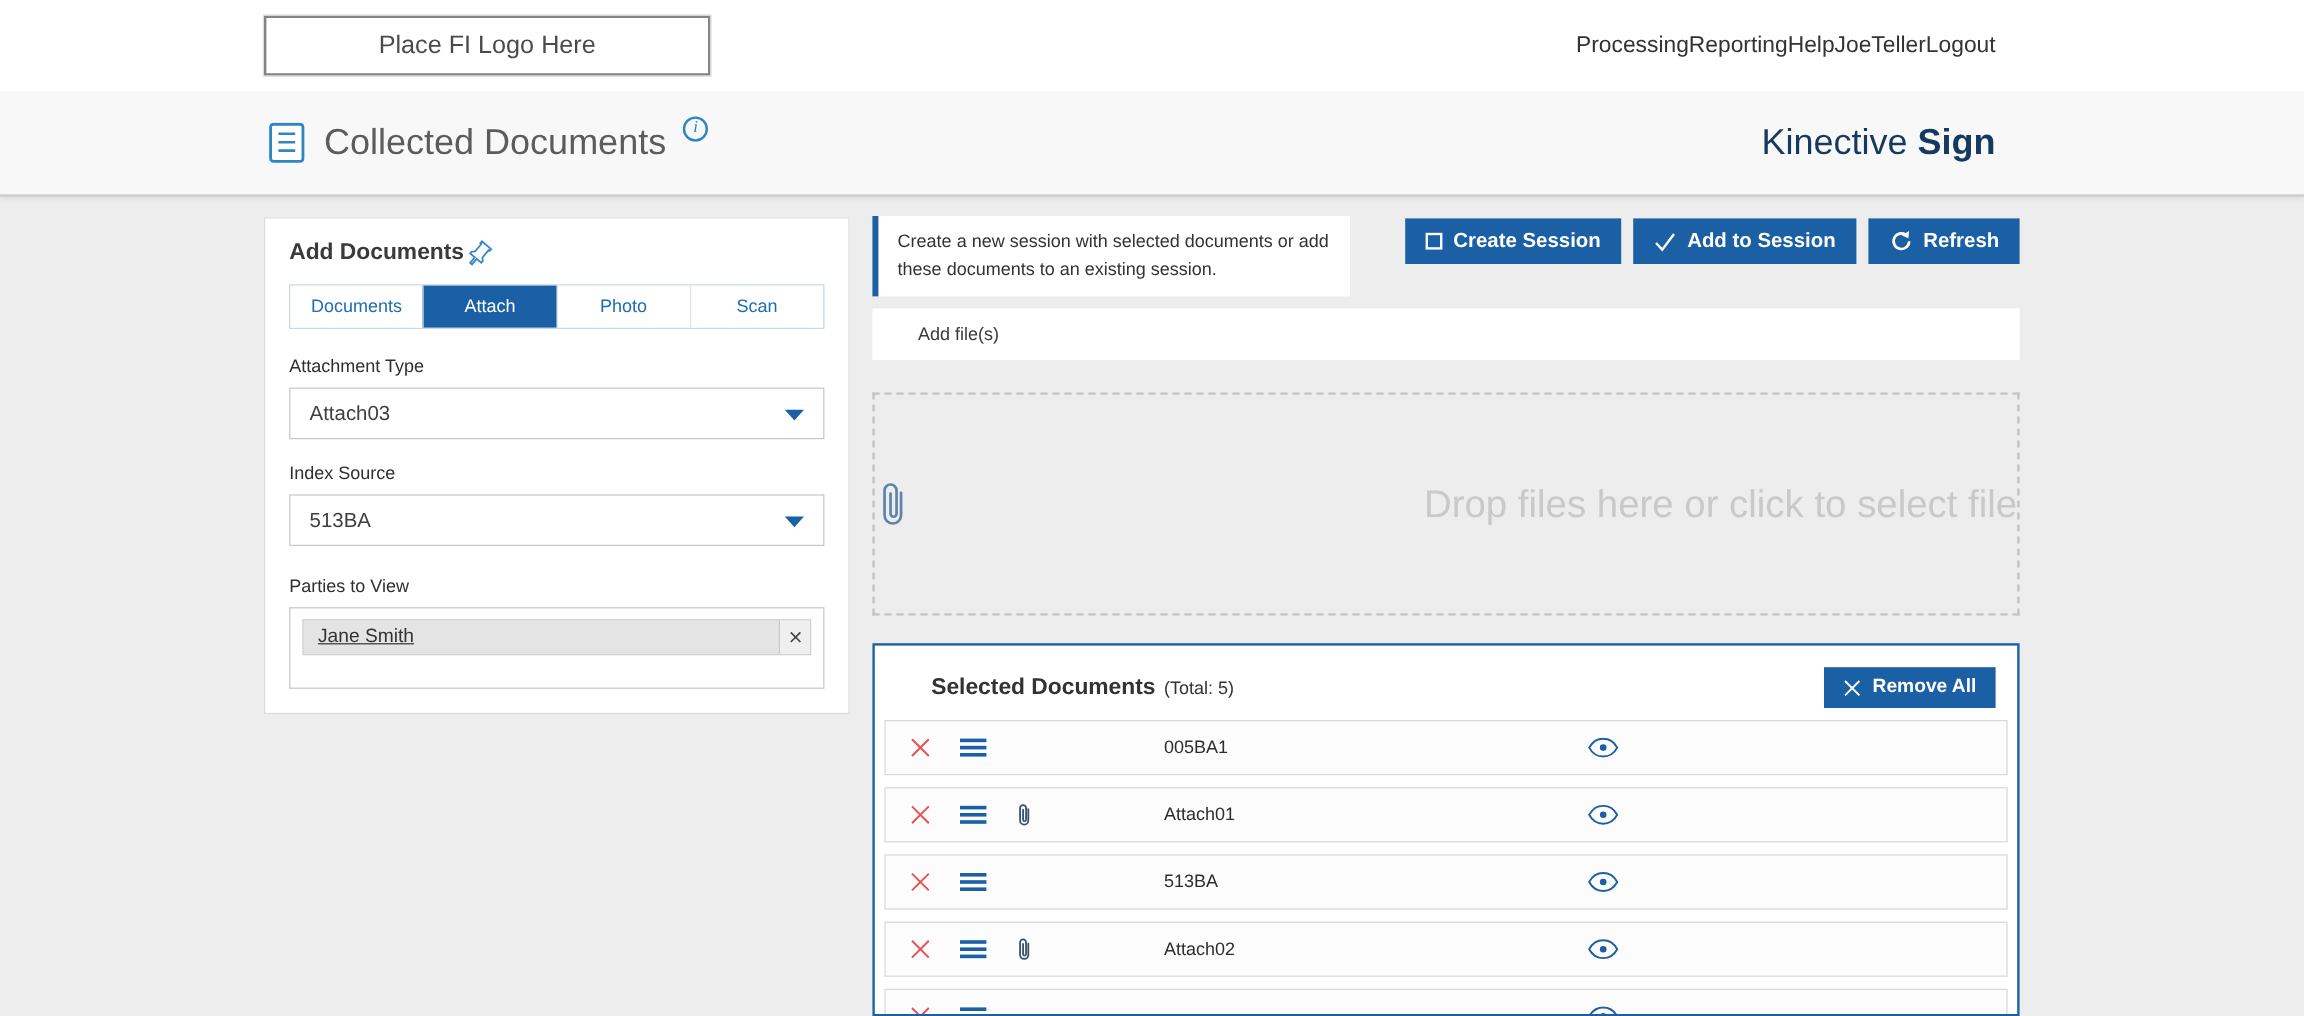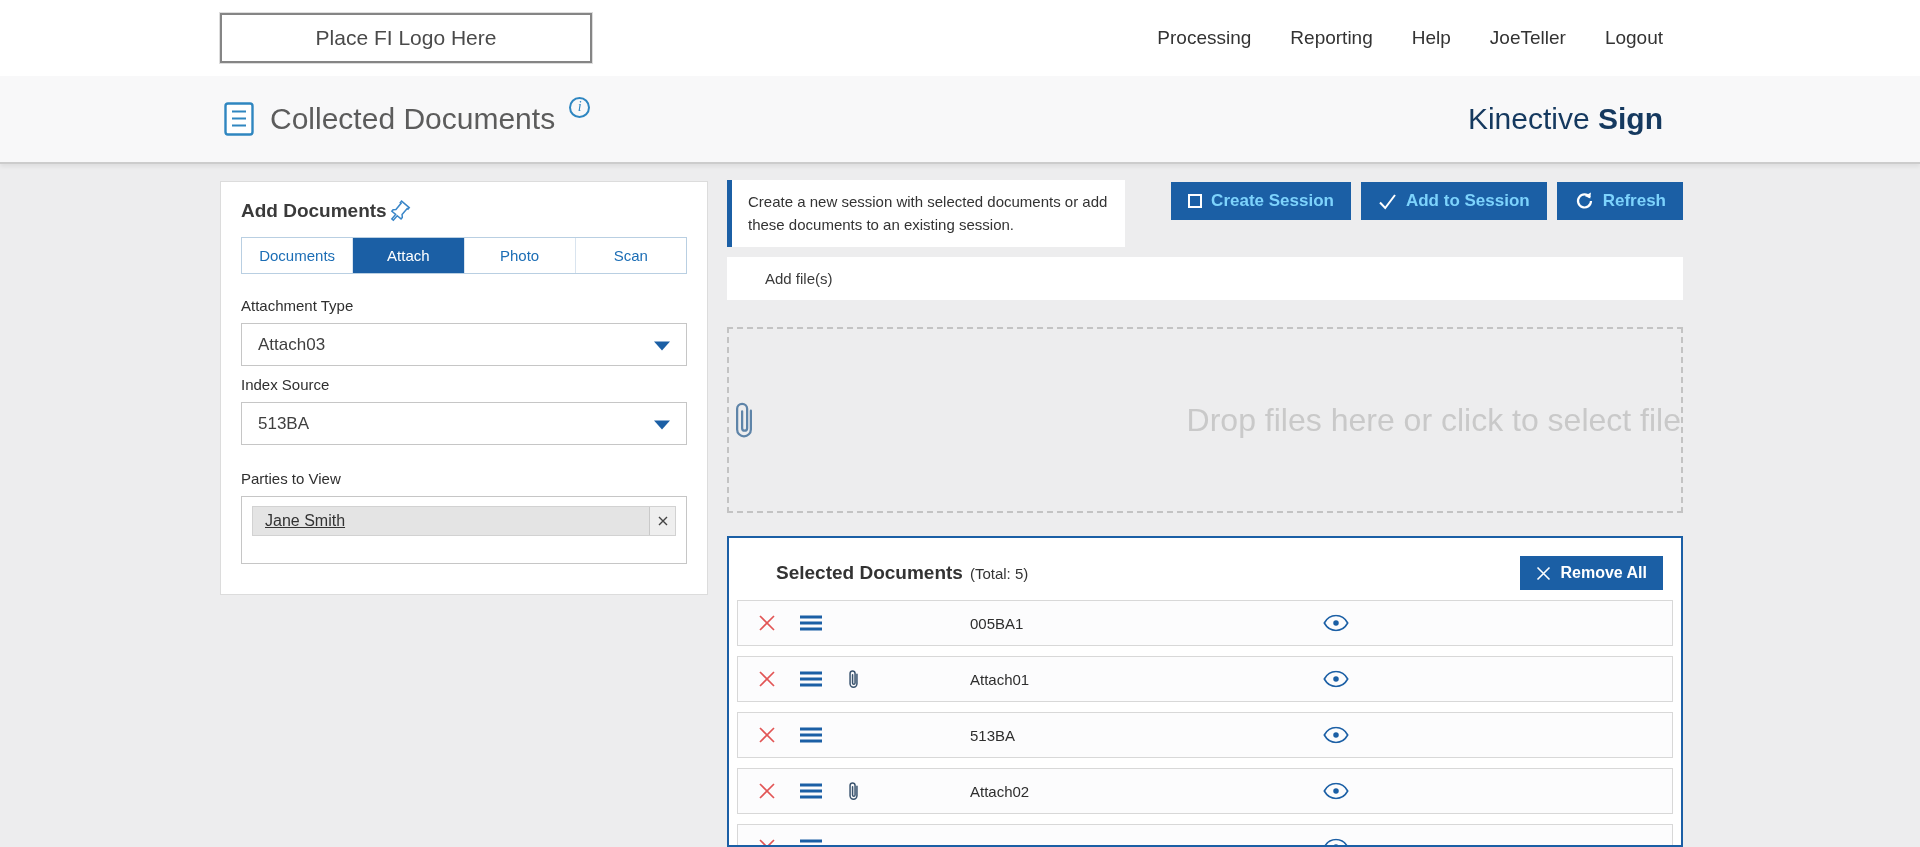--- a/index.html
+++ b/index.html
@@ -5,21 +5,21 @@
   * { box-sizing: border-box; margin: 0; padding: 0; }
   body { font-family: "Liberation Sans", sans-serif; background: #fff; }
   .frame { position: relative; width: 1920px; height: 847px; overflow: hidden; background: #fff; }
 
   
   .topbar { position: absolute; left: 0; top: 0; width: 100%; height: 76px; background: #fff; }
   .logo-box { position: absolute; left: 220px; top: 13px; width: 372px; height: 50px;
               border: 2px solid #858585; outline: 1px solid #ddd; display: flex;
               align-items: center; justify-content: center; font-size: 21px; color: #4a4a4a; }
   .topnav { position: absolute; right: 257px; top: 0; height: 76px; display: flex;
-            align-items: center; gap: 39px; font-size: 19px; color: #333; }
+            align-items: center; font-size: 19px; color: #333; }
   .topnav span { cursor: pointer; }
 
   
   .subheader { position: absolute; left: 0; top: 76px; width: 100%; height: 88px;
                background: #f8f8f9; border-bottom: 2px solid #cccccc;
                box-shadow: 0 3px 4px rgba(0,0,0,.06); }
   .sub-left { position: absolute; left: 224px; top: 0; height: 100%; display: flex; align-items: center; }
   .doclist-icon { margin-right: 16px; display: flex; }
   .page-title { font-size: 30px; color: #5c5c5c; }
   .info-badge { width: 21px; height: 21px; border: 2px solid #2e86c1; border-radius: 50%;
@@ -38,41 +38,41 @@
               background: #fff; border: 1px solid #dcdcdc; padding: 18px 20px; }
   .card-head { display: flex; justify-content: flex-start; align-items: flex-start; }
   .card-title { font-size: 19px; font-weight: 700; color: #3a3a3a; }
   .pin-icon { cursor: pointer; display: flex; }
   .tabs { display: flex; margin-top: 13px; height: 37px; border: 1px solid #b9cfe2; }
   .tab { flex: 1; display: flex; align-items: center; justify-content: center;
          font-size: 15px; color: #1b6db5; background: #fff; border-left: 1px solid #d9e4ef; cursor: pointer; }
   .tab:first-child { border-left: none; }
   .tab.active { background: #1b5fa5; color: #fff; }
   .field-label { margin-top: 23px; font-size: 15px; color: #2f2f2f; height: 18px; }
-  .field-label.gap2 { margin-top: 10px; }
+  .field-label.gap2 { margin-top: 20px; }
   .field-label.gap3 { margin-top: 25px; }
   .select { margin-top: 8px; height: 43px; border: 1px solid #c6c6c6; background: #fff;
             display: flex; align-items: center; padding: 0 16px; font-size: 17px; color: #3f3f3f;
             position: relative; cursor: pointer; }
   .caret { position: absolute; right: 16px; top: 50%; transform: translateY(-40%);
            width: 0; height: 0; border-left: 8px solid transparent;
            border-right: 8px solid transparent; border-top: 9px solid #1b5fa5; }
   .parties-box { margin-top: 8px; border: 1px solid #c6c6c6; height: 68px; padding: 9px 10px; background: #fff; cursor: text; }
   .party-tag { background: #e4e4e4; border: 1px solid #d2d2d2; height: 30px; display: flex;
                align-items: center; font-size: 16px; color: #333; }
   .party-tag .tag-label { flex: 1; padding-left: 12px; text-decoration: underline; }
   .tag-remove { width: 26px; height: 100%; border-left: 1px solid #c9c9c9; background: #efefef;
                 display: flex; align-items: center; justify-content: center; cursor: pointer; }
 
   
   .msg-box { position: absolute; left: 727px; top: 180px; width: 398px; height: 67px;
              background: #fff; border-left: 5px solid #1b5fa5; padding: 11px 16px;
              font-size: 15px; color: #333; line-height: 1.5; }
   .session-buttons { position: absolute; right: 237px; top: 182px; display: flex; gap: 10px; }
-  .btn { height: 38px; background: #1b5fa5; color: #7dd3fc; border: none; display: flex;
+  .btn { height: 38px; background: #1b5fa5; color: #ffffff; border: none; display: flex;
          align-items: center; gap: 9px; padding: 0 17px; font-size: 17px; font-weight: 700;
          font-family: "Liberation Sans", sans-serif; cursor: pointer; }
   .square-ico { width: 14px; height: 14px; border: 2px solid #fff; display: inline-block; }
 
   
   .addfiles { position: absolute; left: 727px; top: 257px; width: 956px; height: 43px;
               background: #fff; display: flex; align-items: center; padding-left: 38px;
               font-size: 15px; color: #3a3a3a; cursor: pointer; }
   .dropzone { position: absolute; left: 727px; top: 327px; width: 956px; height: 186px;
               border: 2px dashed #c3c3c3; display: flex; align-items: center;

